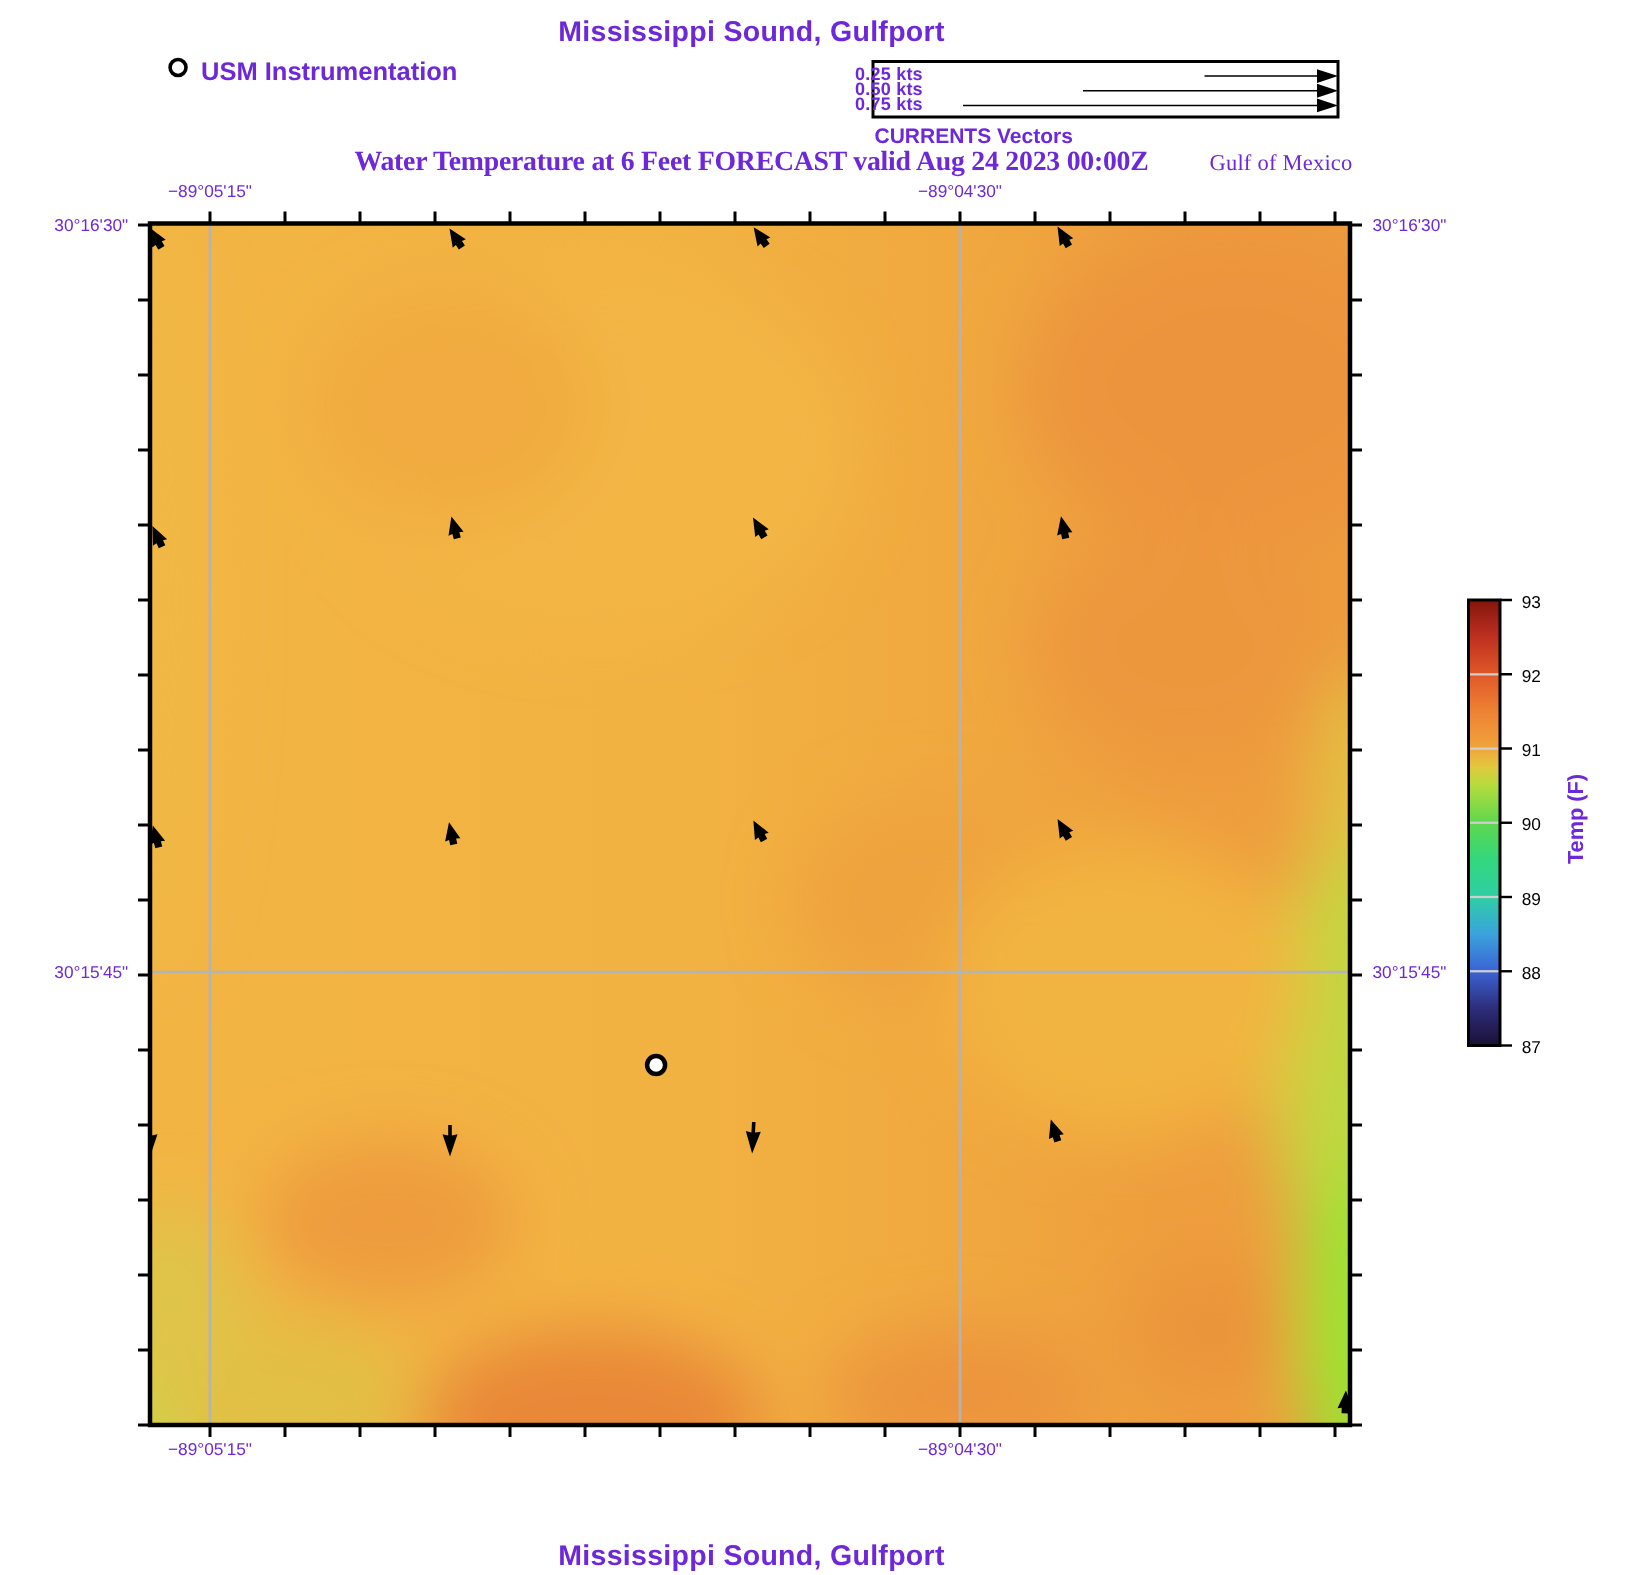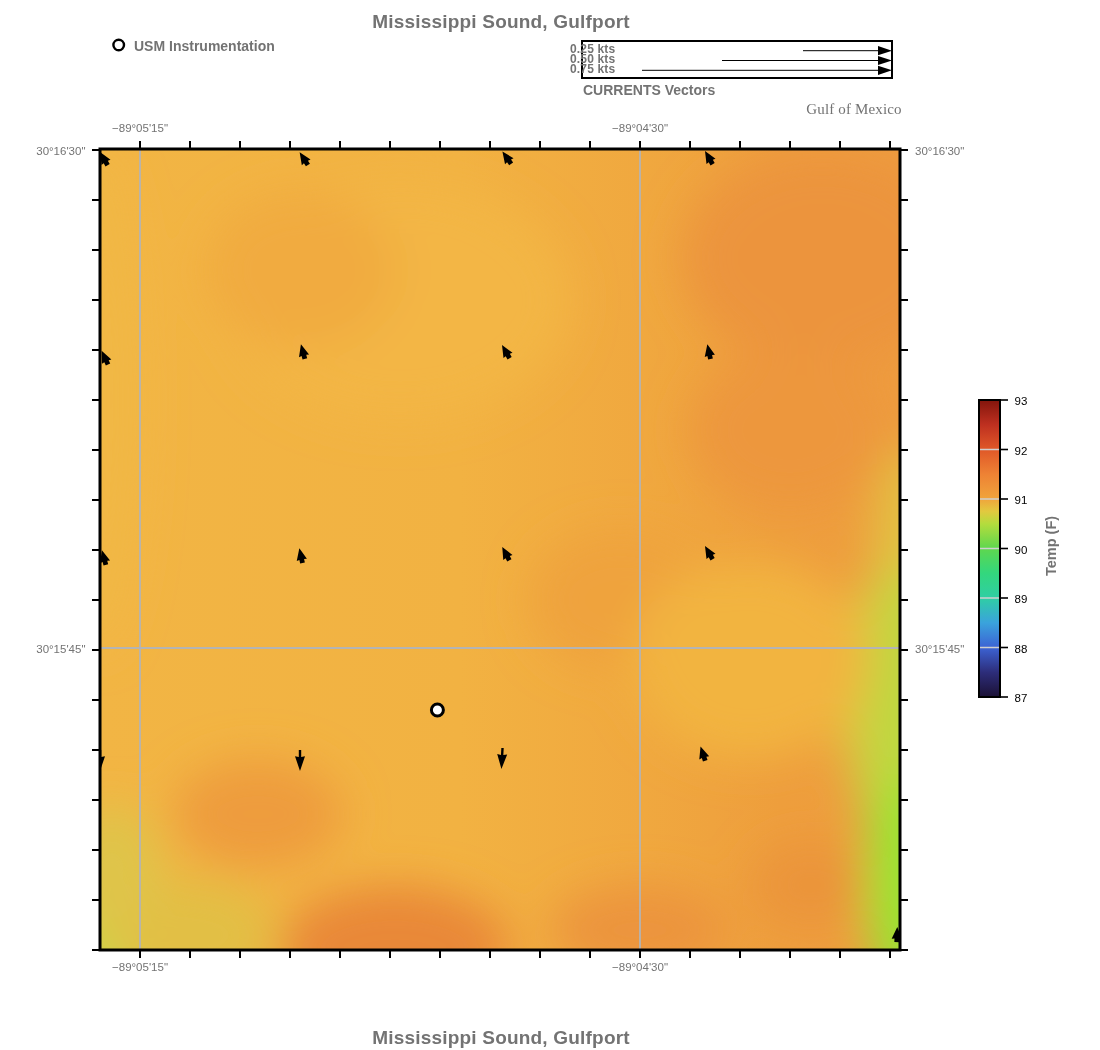--- a/index.html
+++ b/index.html
@@ -1,48 +1,49 @@
 <!DOCTYPE html>
 <html><head>
 <meta charset="utf-8">
 <style>
   html,body{margin:0;padding:0;background:#ffffff;}
   #page{position:relative;width:1100px;height:1050px;background:#ffffff;overflow:hidden;
-        font-family:"Liberation Sans",sans-serif;color:#737373;}
+        font-family:"Liberation Sans",sans-serif;color:#6d28d9;}
   .abs{position:absolute;white-space:nowrap;}
   .ctr{transform:translateX(-50%);}
   .rt{text-align:right;}
 </style>
 </head>
 <body>
 <div id="page">
 
   <div class="abs ctr" style="left:501px;top:10.5px;font-size:19px;letter-spacing:0.2px;font-weight:bold;">Mississippi Sound, Gulfport</div>
 
   <svg class="abs" style="left:108px;top:34px;" width="22" height="22" viewBox="0 0 22 22">
     <circle cx="10.7" cy="11" r="5.3" fill="#ffffff" stroke="#000" stroke-width="2.4"></circle>
   </svg>
-  <div class="abs" style="left:134px;top:37.5px;font-size:14px;font-weight:bold;">USM Instrumentation</div>
+  <div class="abs" style="left:134px;top:37.5px;font-size:17px;font-weight:bold;">USM Instrumentation</div>
 
   <div class="abs" style="left:581px;top:40px;width:308px;height:35px;border:2.5px solid #000;"></div>
   <div class="abs" style="left:570px;top:45.4px;font-size:12px;letter-spacing:0.15px;font-weight:bold;line-height:9.85px;">0.25 kts<br>0.50 kts<br>0.75 kts</div>
   <svg class="abs" style="left:581px;top:40px;" width="313" height="40" viewBox="0 0 313 40">
     <g stroke="#000" stroke-width="1">
       <line x1="222" y1="10.7" x2="297" y2="10.7"></line>
       <line x1="141" y1="20.5" x2="297" y2="20.5"></line>
       <line x1="61" y1="30.3" x2="297" y2="30.3"></line>
     </g>
     <g fill="#000">
       <path d="M311,10.7 L297,6.1 L297,15.3 Z"></path>
       <path d="M311,20.5 L297,15.9 L297,25.1 Z"></path>
       <path d="M311,30.3 L297,25.7 L297,34.9 Z"></path>
     </g>
   </svg>
   <div class="abs" style="left:583px;top:81.5px;font-size:14px;font-weight:bold;">CURRENTS Vectors</div>
 
+  <div class="abs ctr" style="left:501px;top:98px;font-family:'Liberation Serif',serif;font-size:18.5px;letter-spacing:-0.15px;font-weight:bold;">Water Temperature at 6 Feet FORECAST valid Aug 24 2023 00:00Z</div>
   <div class="abs ctr" style="left:854px;top:100.5px;font-family:'Liberation Serif',serif;font-size:15px;letter-spacing:0.15px;font-weight:normal;">Gulf of Mexico</div>
 
   <div class="abs ctr" style="left:140px;top:122.4px;font-size:11.5px;">−89°05'15"</div>
   <div class="abs ctr" style="left:640px;top:122.4px;font-size:11.5px;">−89°04'30"</div>
 
   <div class="abs ctr" style="left:140px;top:961.4px;font-size:11.5px;">−89°05'15"</div>
   <div class="abs ctr" style="left:640px;top:961.4px;font-size:11.5px;">−89°04'30"</div>
 
   <div class="abs rt" style="left:25.5px;top:145.4px;width:60px;font-size:11.5px;">30°16'30"</div>
   <div class="abs rt" style="left:25.5px;top:643.4px;width:60px;font-size:11.5px;">30°15'45"</div>

